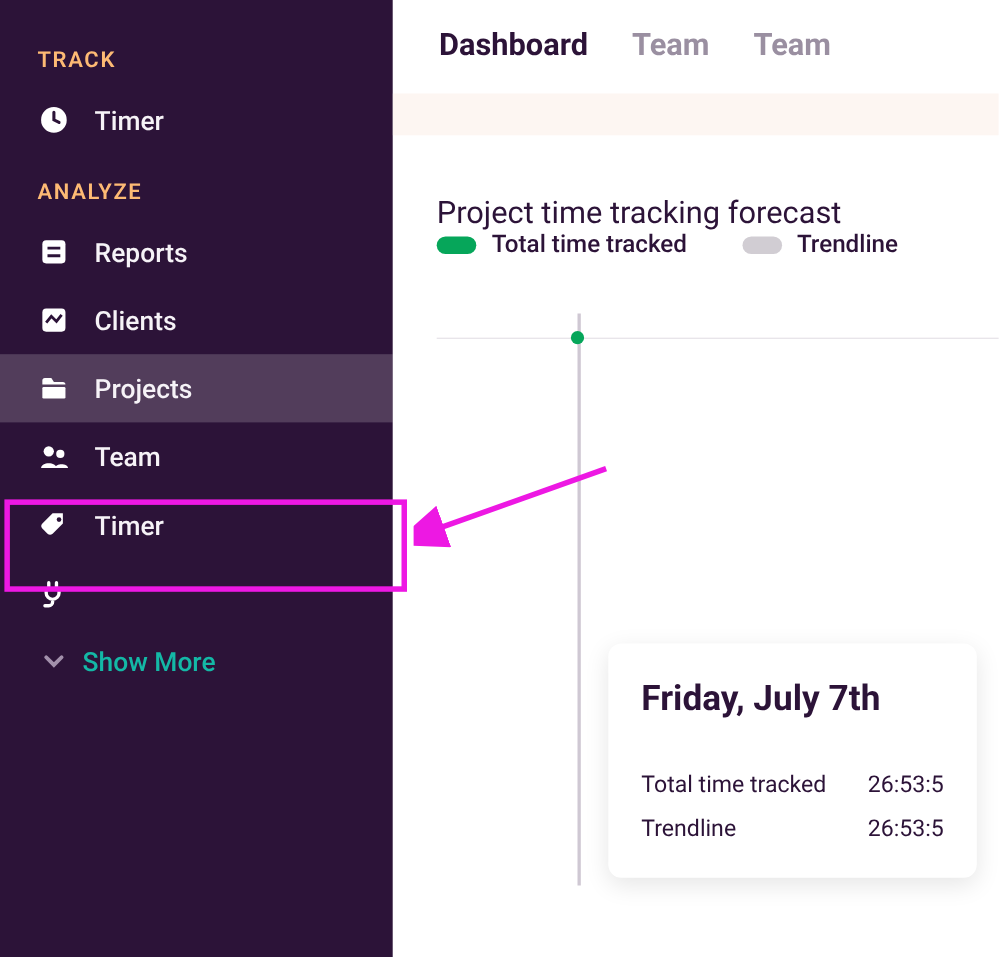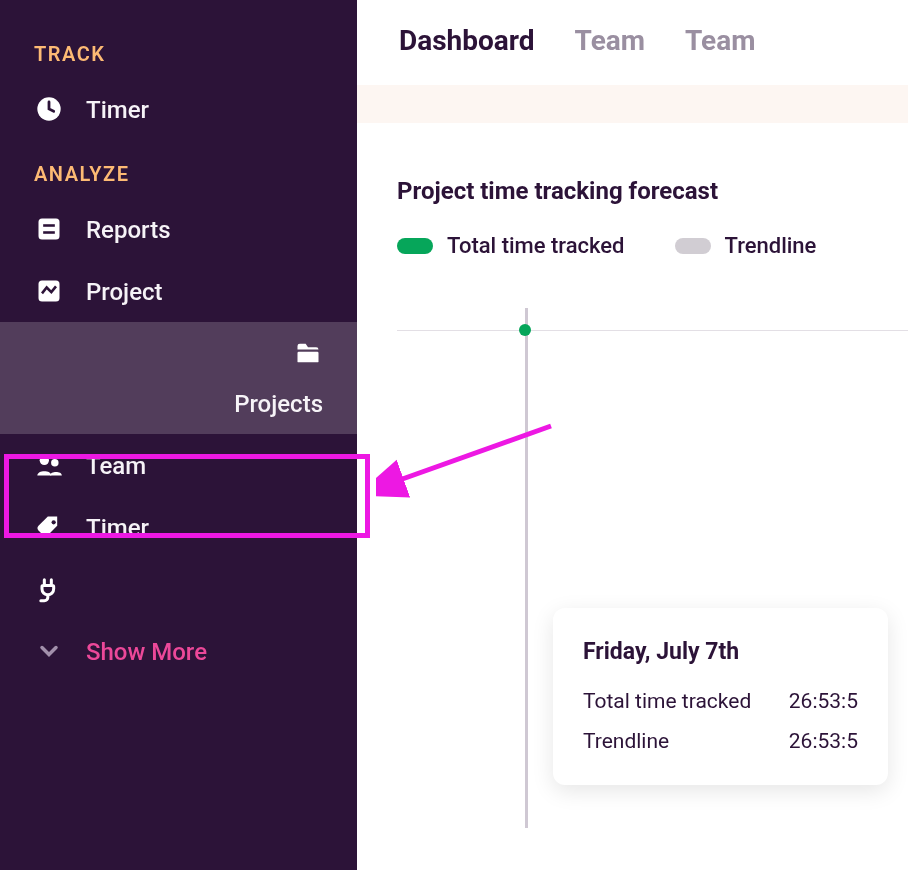--- a/index.html
+++ b/index.html
@@ -31,25 +31,25 @@
       display: flex;
       align-items: flex-end;
       padding: 16px 34px;
       cursor: pointer;
       font-size: 24px;
       font-weight: 500;
       color: #f6f3f7;
       gap: 22px;
     }
     .nav-item.dim {
-      color: #ec4899;
+      color: #14b8a6;
+      gap: 11px;
     }
     .nav-item.selected {
       background: rgba(255,255,255,0.18);
-      flex-direction: column;
     }
     .icon {
       width: 30px;
       height: 30px;
       display: inline-flex;
       align-items: center;
       justify-content: center;
       flex-shrink: 0;
     }
     .highlight-box {
@@ -87,24 +87,23 @@
     .strip {
       height: 38px;
       background: #fdf6f2;
       width: 100%;
     }
     .chart-area {
       padding: 54px 0 0 40px;
       position: relative;
     }
     .chart-title {
-      font-size: 24px;
-      font-weight: 700;
-      color: #2c1338;
-      margin-bottom: 28px;
+      font-size: 28px;
+      font-weight: 400;
+      color: #2c1338;
     }
     .legend {
       display: flex;
       gap: 50px;
       margin-bottom: 50px;
     }
     .legend-item {
       display: flex;
       align-items: center;
       gap: 14px;
@@ -146,24 +145,24 @@
     }
     .tooltip {
       position: absolute;
       background: #fff;
       border-radius: 12px;
       box-shadow: 0 6px 22px rgba(0,0,0,0.10);
       padding: 30px 30px 24px 30px;
       min-width: 335px;
     }
     .tooltip-title {
-      font-size: 23px;
+      font-size: 32px;
       font-weight: 700;
       color: #2c1338;
-      margin-bottom: 16px;
+      margin-bottom: 41px;
     }
     .tooltip-row {
       display: flex;
       justify-content: space-between;
       gap: 30px;
       font-size: 21px;
       color: #2c1338;
       padding: 8px 0;
     }
 
@@ -203,21 +202,21 @@
     <span>Reports</span>
   </div>
 
   <div class="nav-item">
     <span class="icon">
       <svg viewBox="0 0 24 24" width="28" height="28" fill="#fff">
           <rect x="3" y="3" width="18" height="18" rx="3"></rect>
           <polyline points="6,14 10,9 14,13 18,8" stroke="#2c1338" stroke-width="2.2" fill="none"></polyline>
         </svg>
     </span>
-    <span>Project</span>
+    <span>Clients</span>
   </div>
 
 
   <div class="nav-item selected">
     <span class="icon">
       <svg viewBox="0 0 24 24" width="28" height="28" fill="#fff">
           <path d="M3 6a2 2 0 0 1 2-2h5l2 3h7a2 2 0 0 1 2 2v0H3z"></path>
           <rect x="3" y="11" width="18" height="9" rx="1"></rect>
         </svg>
     </span>

